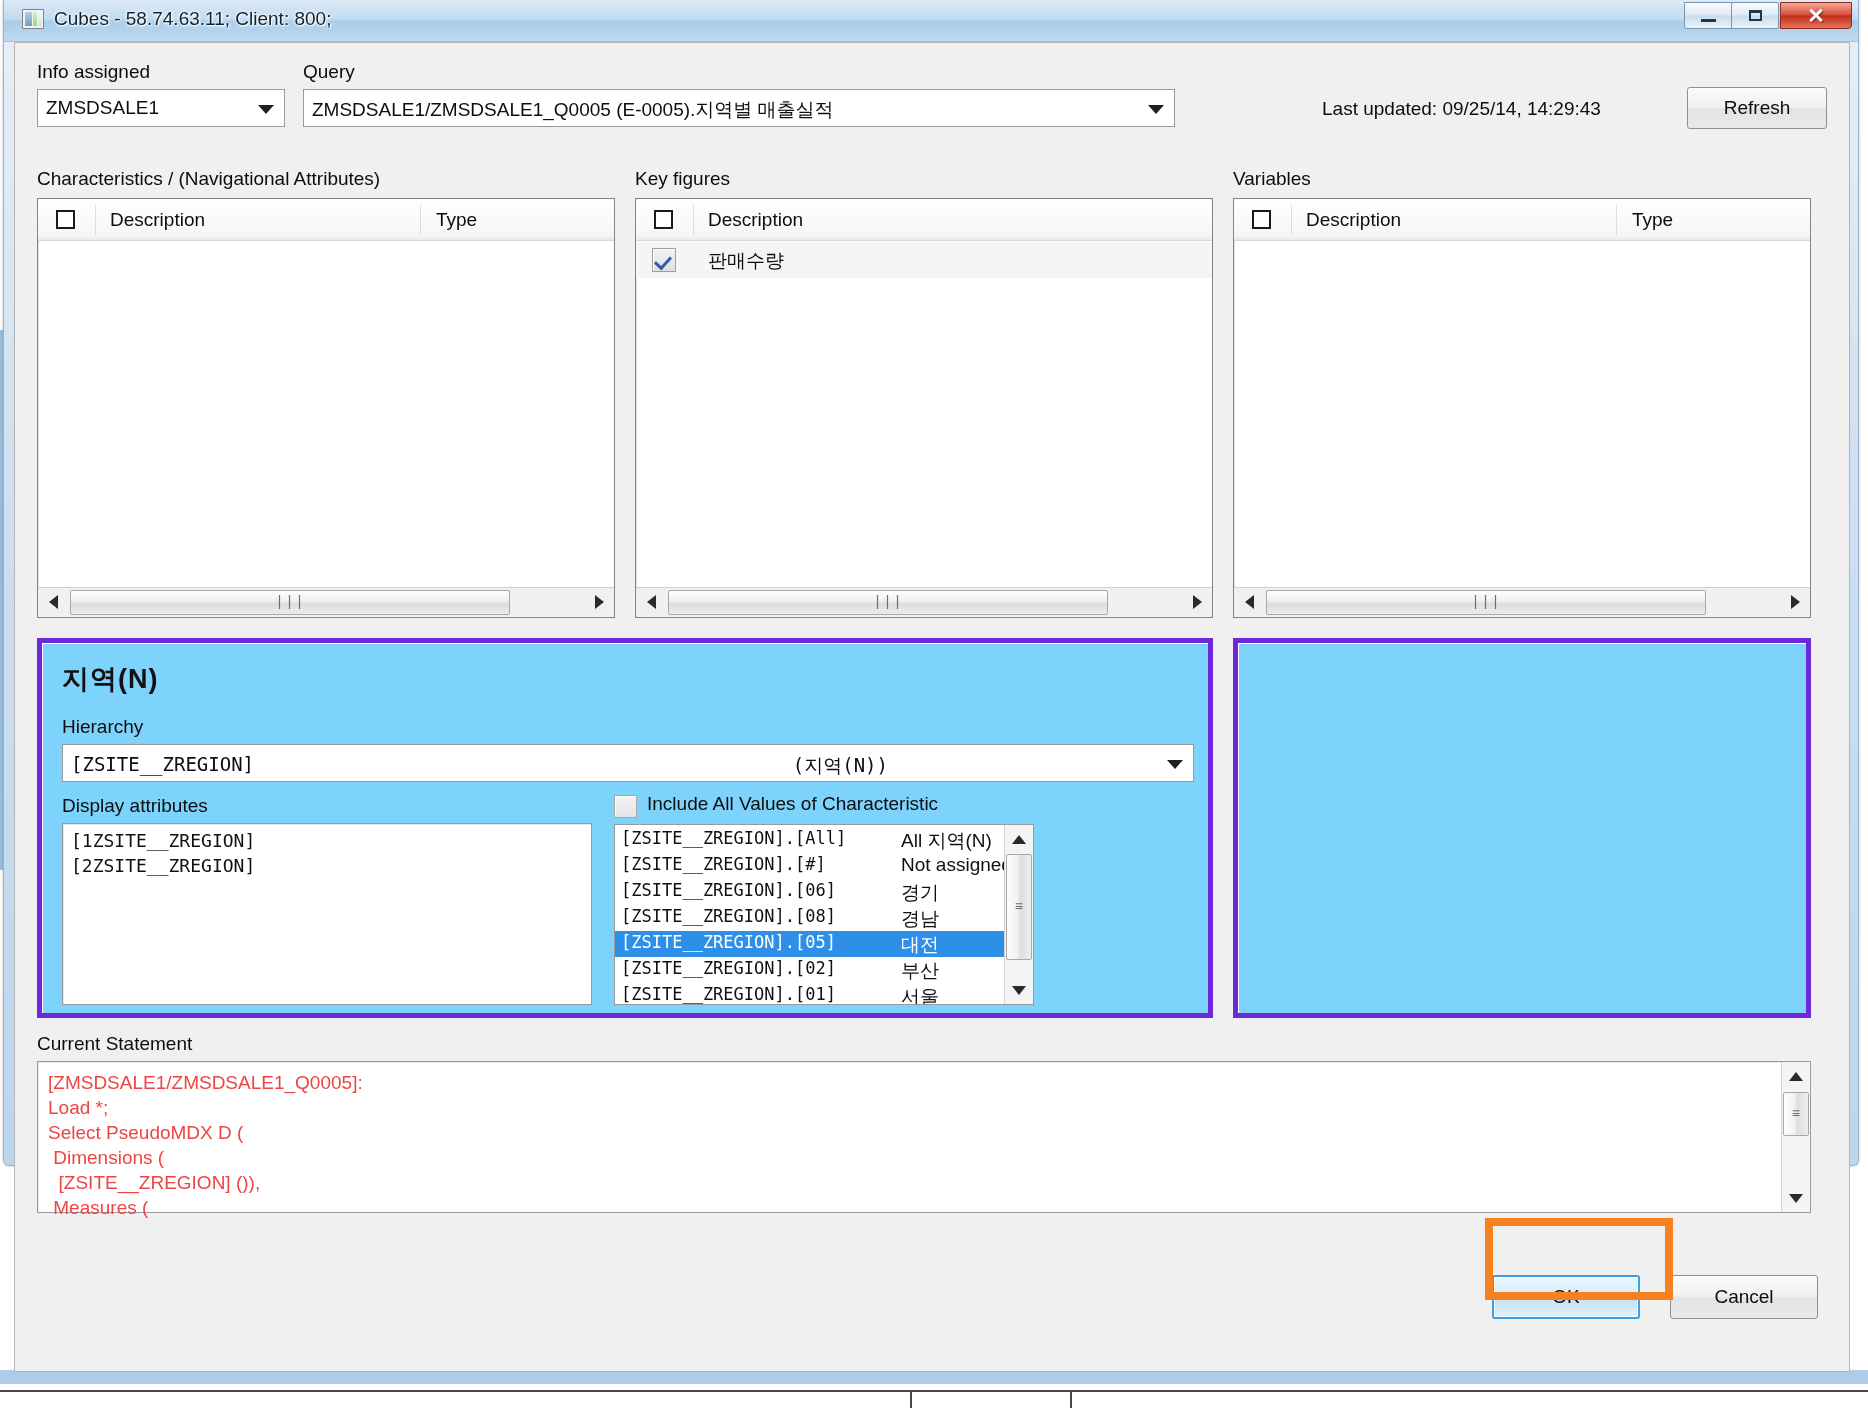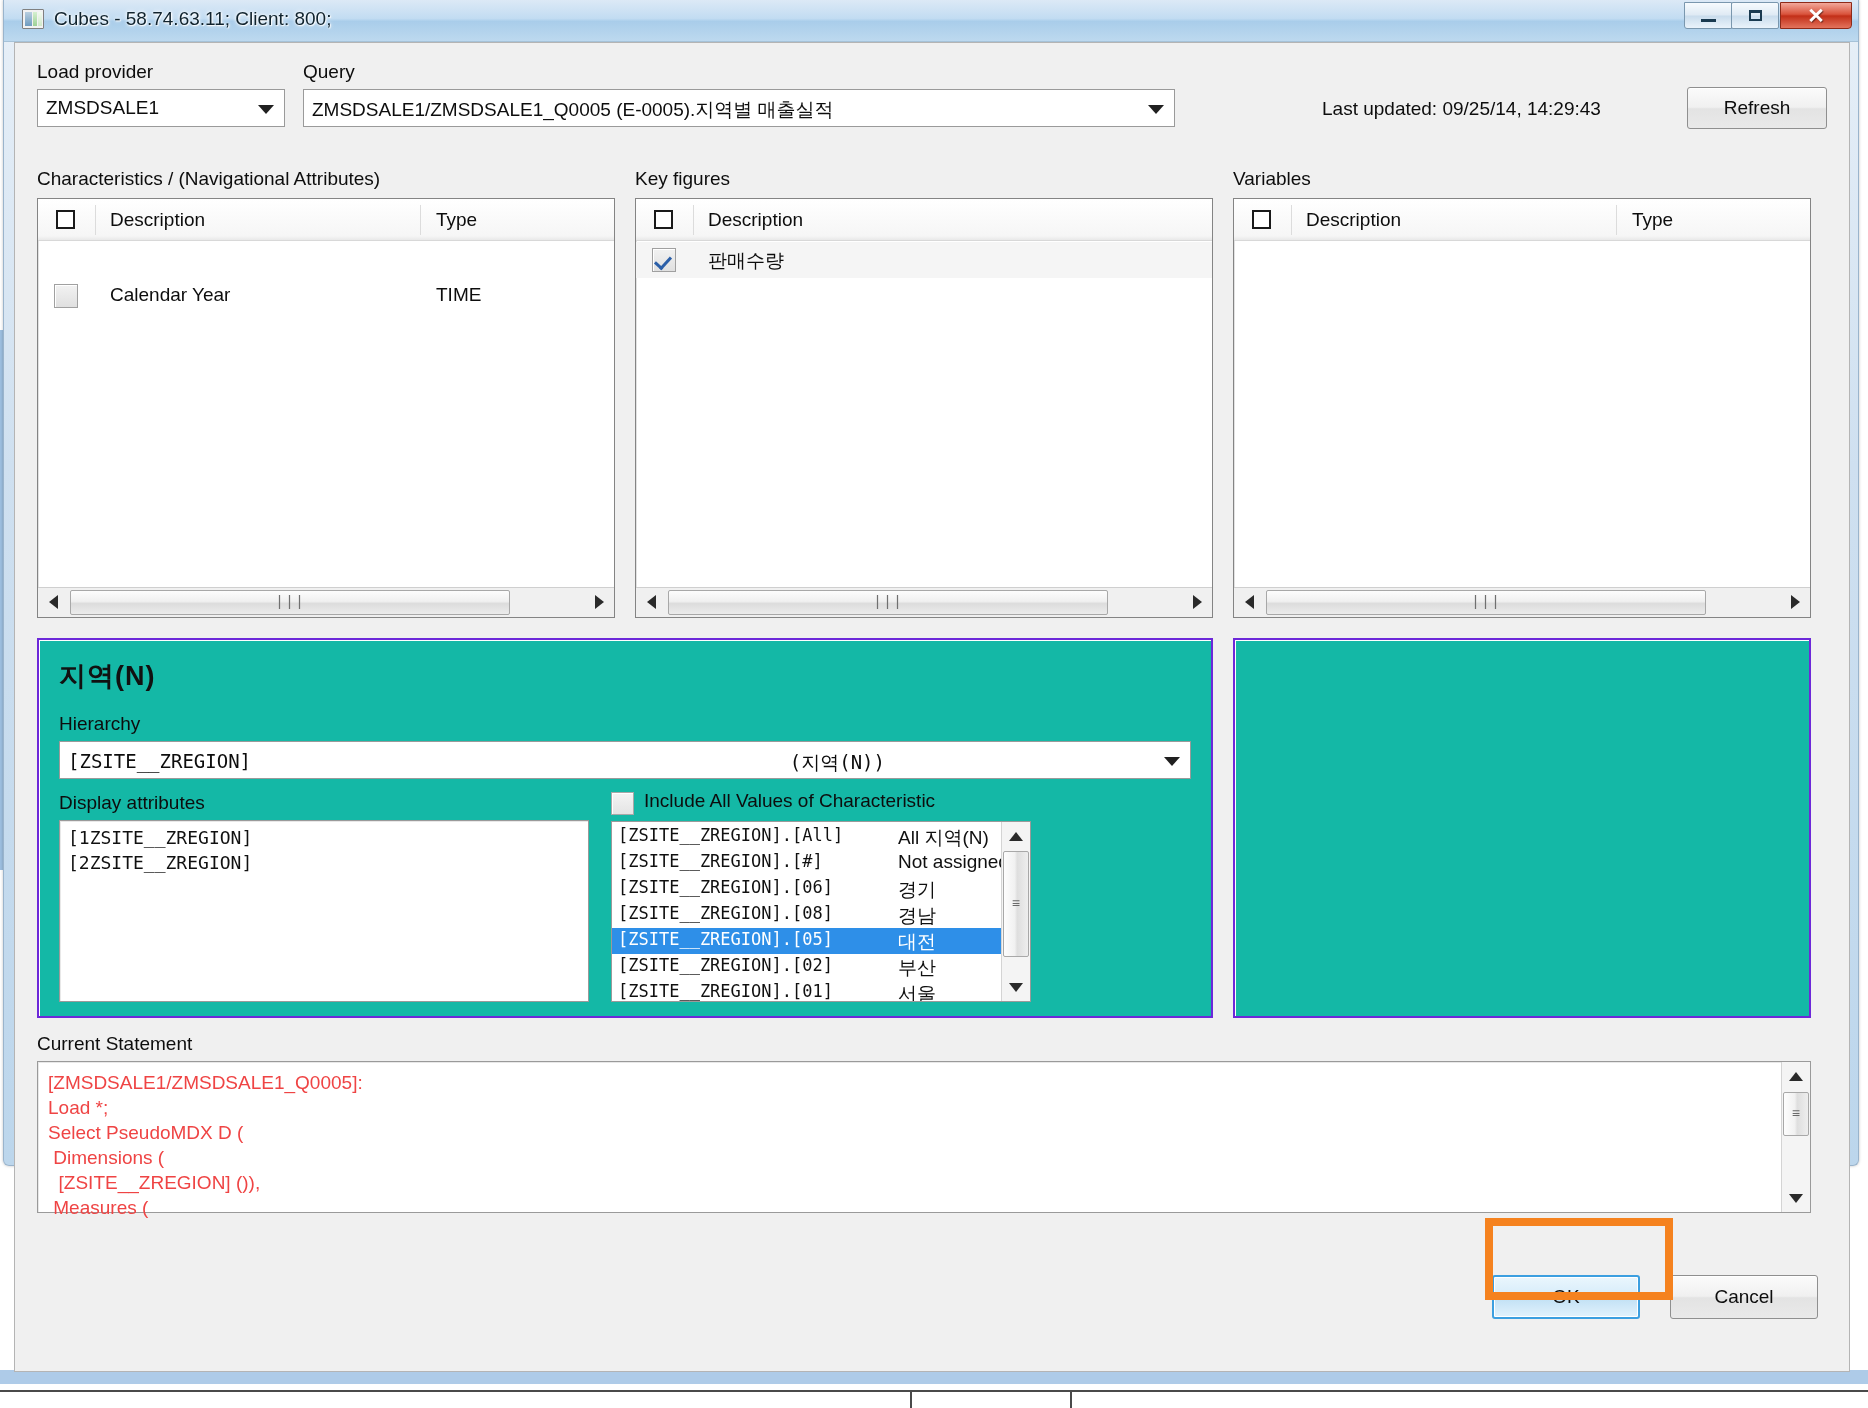--- a/index.html
+++ b/index.html
@@ -246,22 +246,22 @@
     background: linear-gradient(to right, #fdfdfd 0%, #f1f1f1 45%, #dedede 55%, #eeeeee 100%);
     border: 1px solid #a8a8a8;
     border-radius: 2px;
     display: flex; align-items: center; justify-content: center;
   }
   .vgrip { font-size: 14px; color: #6a6a6a; line-height: 1; font-family: "Liberation Mono", monospace; }
 
   
   .groupbox {
     position: absolute;
-    background: #14b8a6;
-    border: 2px solid #6d28d9;
+    background: #7dd3fc;
+    border: 5px solid #6d28d9;
     box-shadow: inset 1px 1px 0 #ffffff;
   }
 
   .big-title {
     position: absolute;
     font-size: 27px; font-weight: bold;
     color: #111111;
     letter-spacing: 1px;
     white-space: nowrap;
   }
@@ -366,21 +366,21 @@
           <span class="gl-max"></span>
         </div>
         <div class="wbtn close">
           <span class="gl-x">✕</span>
         </div>
       </div>
     </div>
 
     <div class="client">
 
-      <div class="lbl" style="left:22px; top:18px;">Load provider</div>
+      <div class="lbl" style="left:22px; top:18px;">Info assigned</div>
 
       <div class="combo" style="left:22px; top:46px; width:248px;">
         <span class="ctext">ZMSDSALE1</span>
         <span class="carrow"></span>
       </div>
 
       <div class="lbl" style="left:288px; top:18px;">Query</div>
 
       <div class="combo" style="left:288px; top:46px; width:872px;">
         <span class="ctext">ZMSDSALE1/ZMSDSALE1_Q0005  (E-0005).지역별 매출실적</span>
@@ -396,25 +396,20 @@
       <div class="panel" style="left:22px; top:155px; width:578px; height:420px;">
         <div class="lv-head">
           <div class="hdr-cb"></div>
           <div class="sep" style="left:57px;"></div>
           <div class="col" style="left:72px;">Description</div>
           <div class="sep" style="left:382px;"></div>
           <div class="col" style="left:398px;">Type</div>
         </div>
 
 
-        <div class="lv-row" style="top:79px;">
-          <div class="cbx"></div>
-          <div class="lv-cell" style="left:72px;">Calendar Year</div>
-          <div class="lv-cell" style="left:398px;">TIME</div>
-        </div>
 
         <div class="hscroll" style="left:0px; bottom:0px; width:576px;">
           <div class="hs-arrow" style="left:0px;">
             <span class="tl"></span>
           </div>
           <div class="hs-thumb" style="left:32px; width:440px;">
               <span class="grip">|||</span>
             </div>
           <div class="hs-arrow" style="right:0px;">
             <span class="tr"></span>

